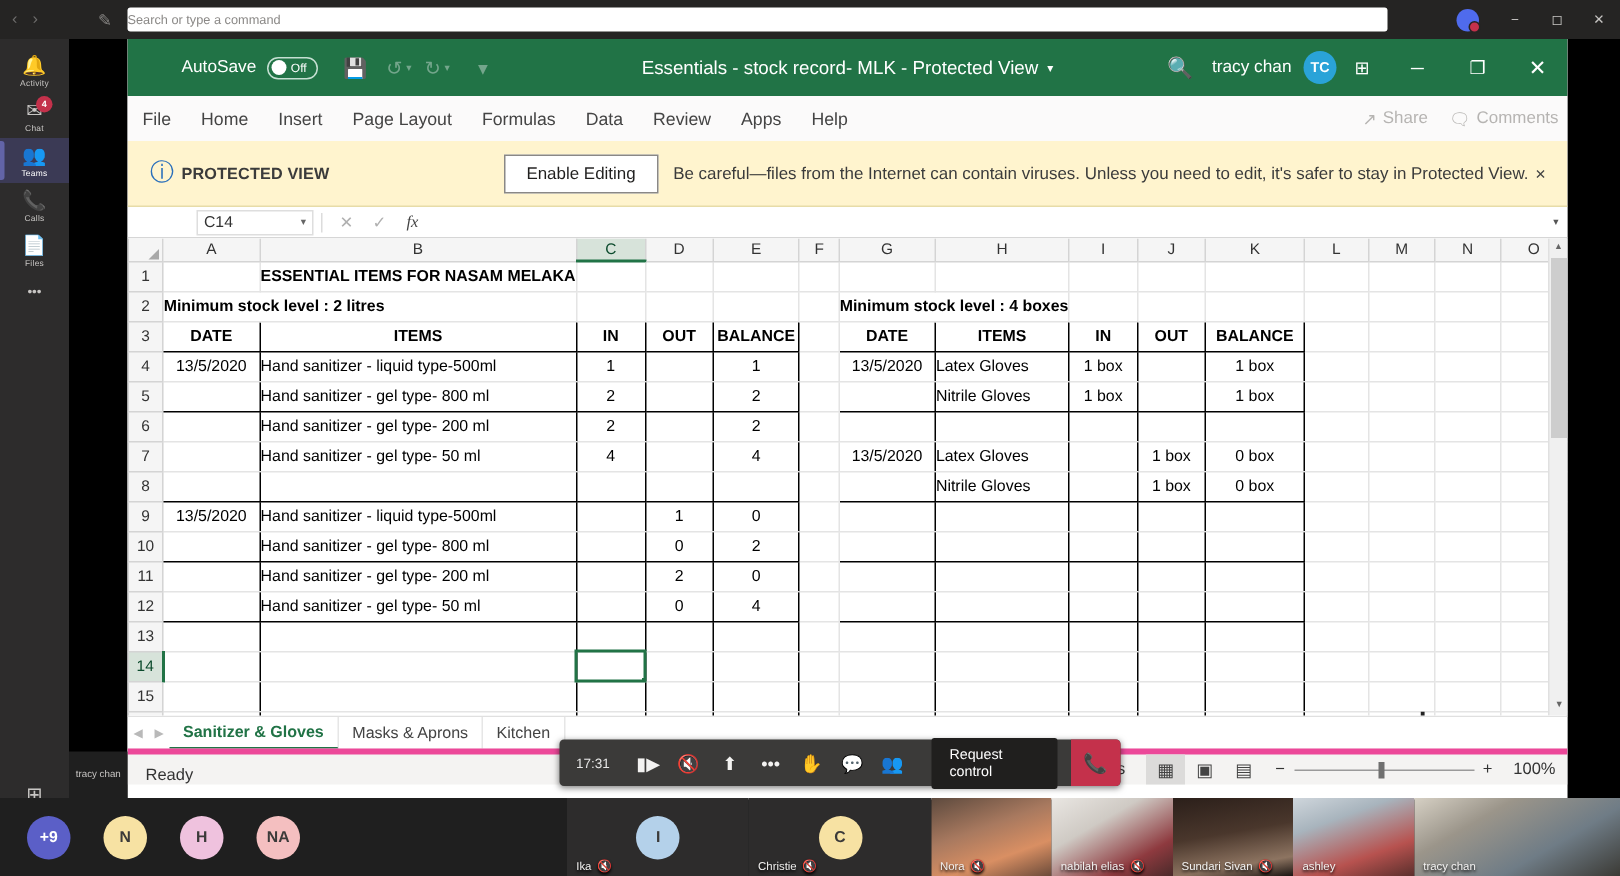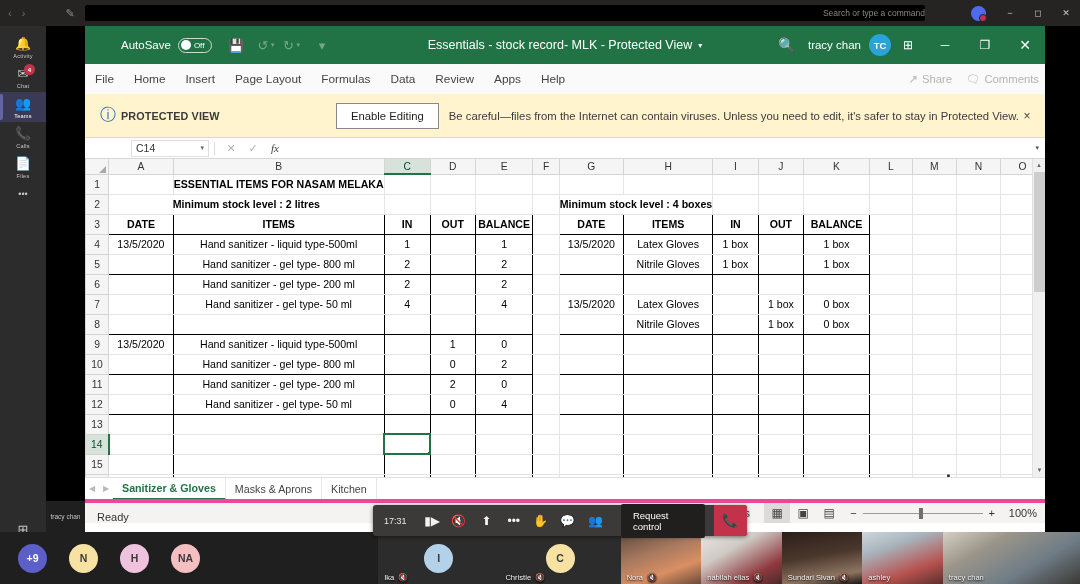--- a/index.html
+++ b/index.html
@@ -11,22 +11,22 @@
   }
 
   
   #teams-topbar{
     position:absolute; left:0; top:0; width:1080px; height:26px;
     background:#252423; display:flex; align-items:center;
   }
   #teams-topbar .nav-arrows{ width:55px; display:flex; gap:10px; padding-left:8px; color:#6f6e6d; font-size:11px;}
   #compose-icon{ width:30px; text-align:center; color:#8a8886; font-size:11px; }
   #teams-search{
-    flex:1; height:16px; background:#000000; border-radius:2px;
-    display:flex; align-items:center; justify-content:flex-end;
+    flex:1; height:16px; background:#ffffff; border-radius:2px;
+    display:flex; align-items:center; justify-content:flex-start;
     color:#8a8886; font-size:8.5px; margin-right:8px; max-width:840px;
   }
   #teams-topbar .right{
     position:absolute; right:0; top:0; height:26px; display:flex; align-items:center; gap:0;
   }
   #tb-avatar{
     width:15px; height:15px; border-radius:50%; background:#4f6bed; margin-right:10px;
     position:relative;
   }
   #tb-avatar:after{content:"";position:absolute;right:-1px;bottom:-1px;width:6px;height:6px;border-radius:50%;background:#c4314b;border:1px solid #252423;}
@@ -140,21 +140,21 @@
   .rowhead{
     width:24px; height:20px; background:#f5f5f5; border:1px solid #d4d4d4;
     font-size:10.3px; color:#333; text-align:center; font-weight:normal;
   }
   .rowhead.sel{ background:#d7e3da; border-right:2px solid #217346; color:#0b4a2c;}
   .cell{ height:20px; border:1px solid #e4e4e4; text-align:center; overflow:hidden; white-space:nowrap;}
   .cell.b-left{ border-left:1px solid #000; }
   .cell.b-right{ border-right:1px solid #000; }
   .cell.b-top{ border-top:1px solid #000; }
   .cell.b-bottom{ border-bottom:1px solid #000; }
-  .cell.left{ text-align:center; padding-left:3px;margin-left:32px;}
+  .cell.left{ text-align:left; padding-left:3px;margin-left:32px;}
   .cell.bold{ font-weight:bold; }
   .cell.selected{ outline:2px solid #217346; outline-offset:-1px; position:relative; z-index:5;}
   .cell.selected:after{content:"";position:absolute;right:-2px;bottom:-2px;width:4px;height:4px;background:#217346;}
 
   #vscroll{
     position:absolute; right:0; top:0; width:13px; height:318px; background:#f0f0f0;
     border-left:1px solid #e0e0e0;
   }
   #vscroll .arrow{ height:13px; text-align:center; font-size:6px; color:#666; line-height:13px;}
   #vscroll .thumb{ position:absolute; top:13px; left:1px; width:11px; height:120px; background:#cdcdcd;}
@@ -178,21 +178,21 @@
   .view-btn{ width:26px; height:20px; display:flex; align-items:center; justify-content:center;
      font-size:12px; color:#444;}
   .view-btn.active{ background:#dcdbda; }
   #zoom-ctl{ display:flex; align-items:center; gap:6px; margin-left:8px; font-size:11px;}
   #zoom-slider{ width:120px; height:1px; background:#9a9a9a; position:relative;}
   #zoom-knob{ position:absolute; left:56px; top:-5px; width:4px; height:11px; background:#707070;}
   #zoom-pct{ width:36px; text-align:right; }
 
   
   #call-bar{
-    position:absolute; left:373px; top:505px; width:374px; height:31px;
+    position:absolute; left:373px; top:493px; width:374px; height:31px;
     background:#3b3a39; border-radius:3px; display:flex; align-items:center; z-index:40;
     box-shadow:0 1px 4px rgba(0,0,0,.5);
   }
   #call-time{ font-size:9px; color:#e6e6e6; margin-left:11px; margin-right:12px;}
   .call-btn{ width:30px; height:31px; display:flex; align-items:center; justify-content:center;
      color:#f3f2f1; font-size:12px; }
   #request-control{
     background:#201f1e; color:#fff; font-size:9.5px; padding:6px 12px; border-radius:2px;
     margin-left:12px;
   }

